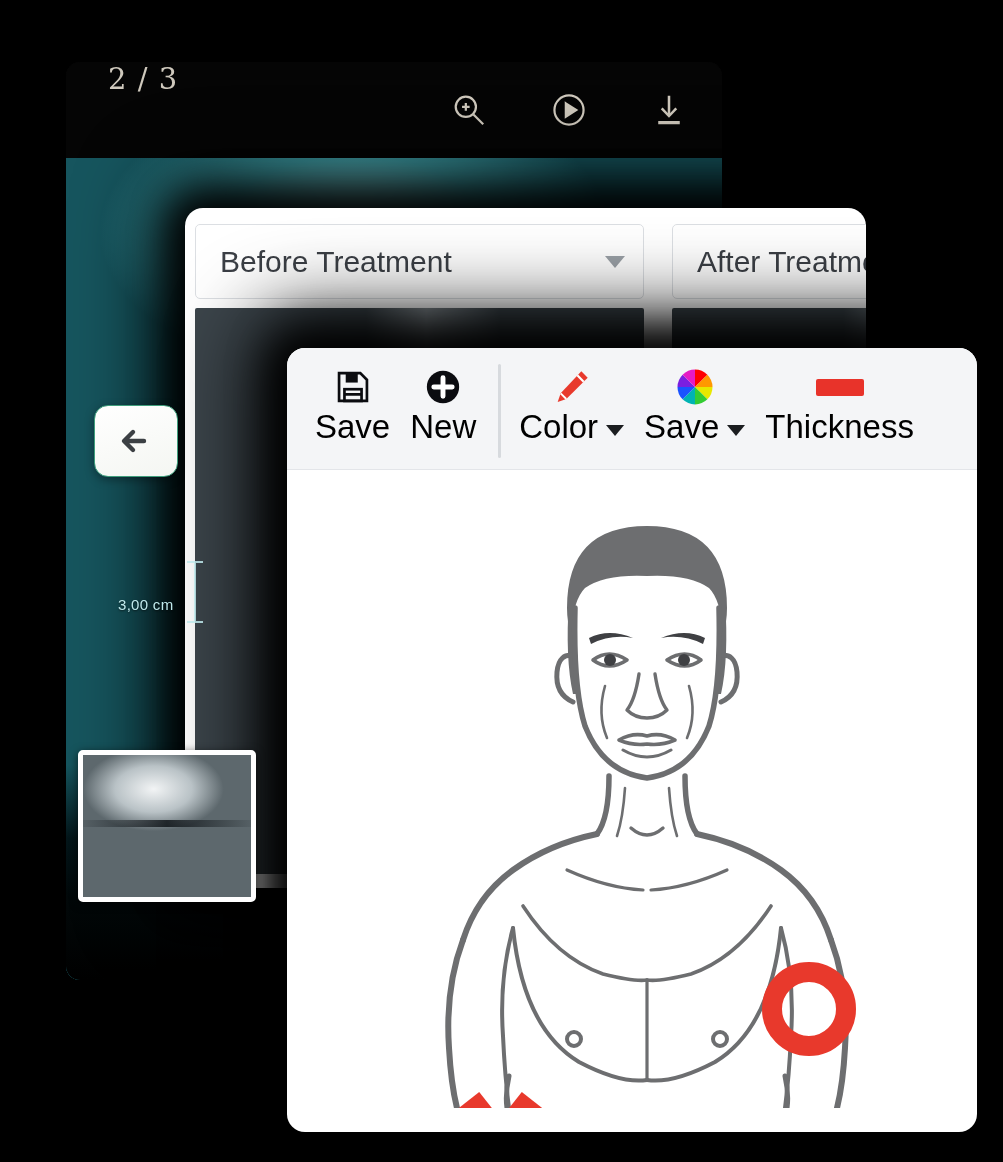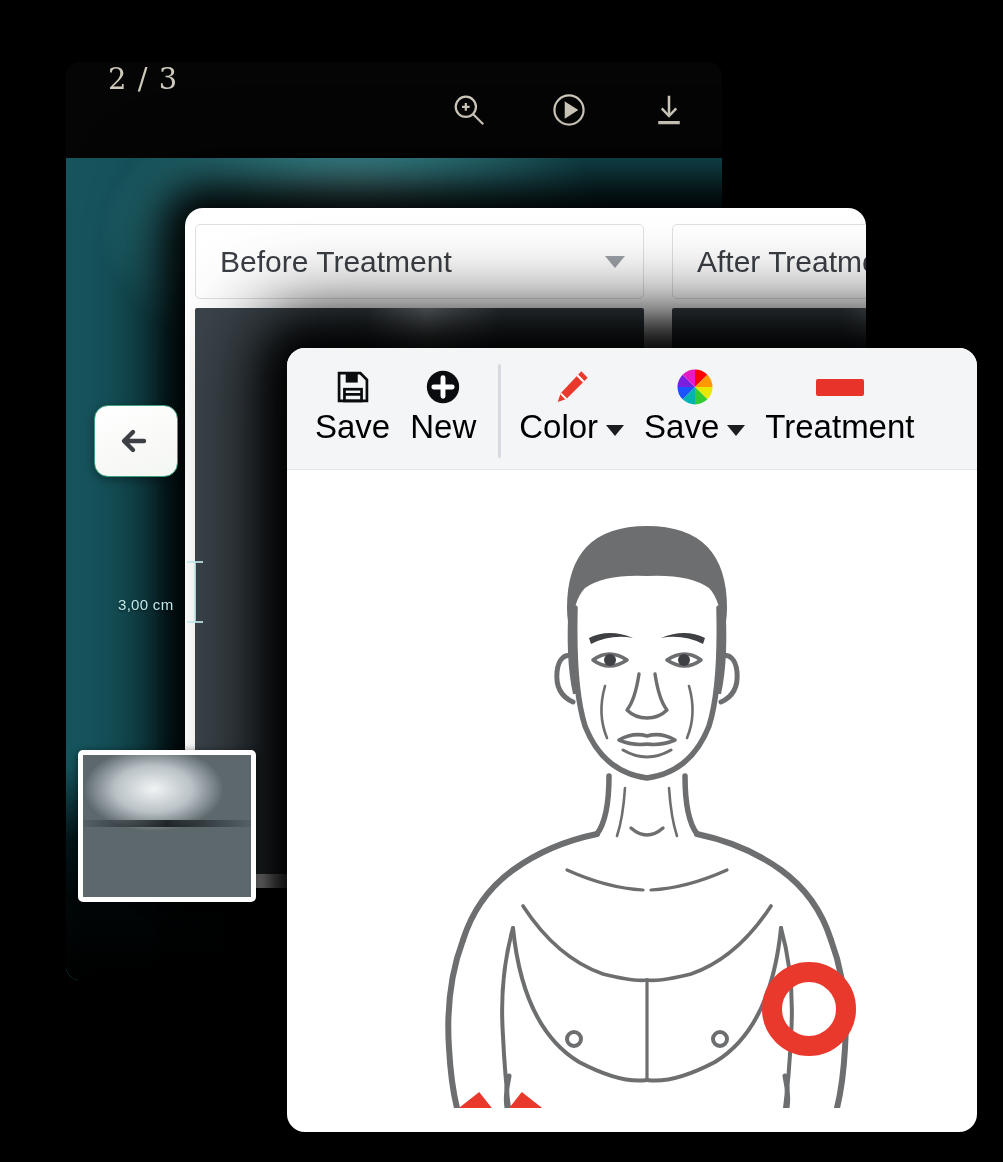--- a/index.html
+++ b/index.html
@@ -295,21 +295,21 @@
         <span class="tool-label">
           <span>Save</span>
           <span class="mini-caret"></span>
         </span>
       </div>
 
       <div class="tool-btn">
         <span class="tool-icon">
           <span id="thickness-bar"></span>
         </span>
-        <span class="tool-label">Treatment</span>
+        <span class="tool-label">Thickness</span>
       </div>
 
     </div>
 
     <div id="draw-canvas">
       <svg id="body-figure" viewBox="0 0 660 620">
 
         <path class="hair" d="M250 120 Q250 38 330 38 Q410 38 410 120 Q410 134 406 146
               Q404 112 392 100 Q372 86 330 88 Q288 86 268 100 Q256 112 254 146 Q250 134 250 120 Z"></path>
         <path class="hair" d="M252 112 Q248 170 256 206 L262 206 Q256 168 260 122 Z"></path>

